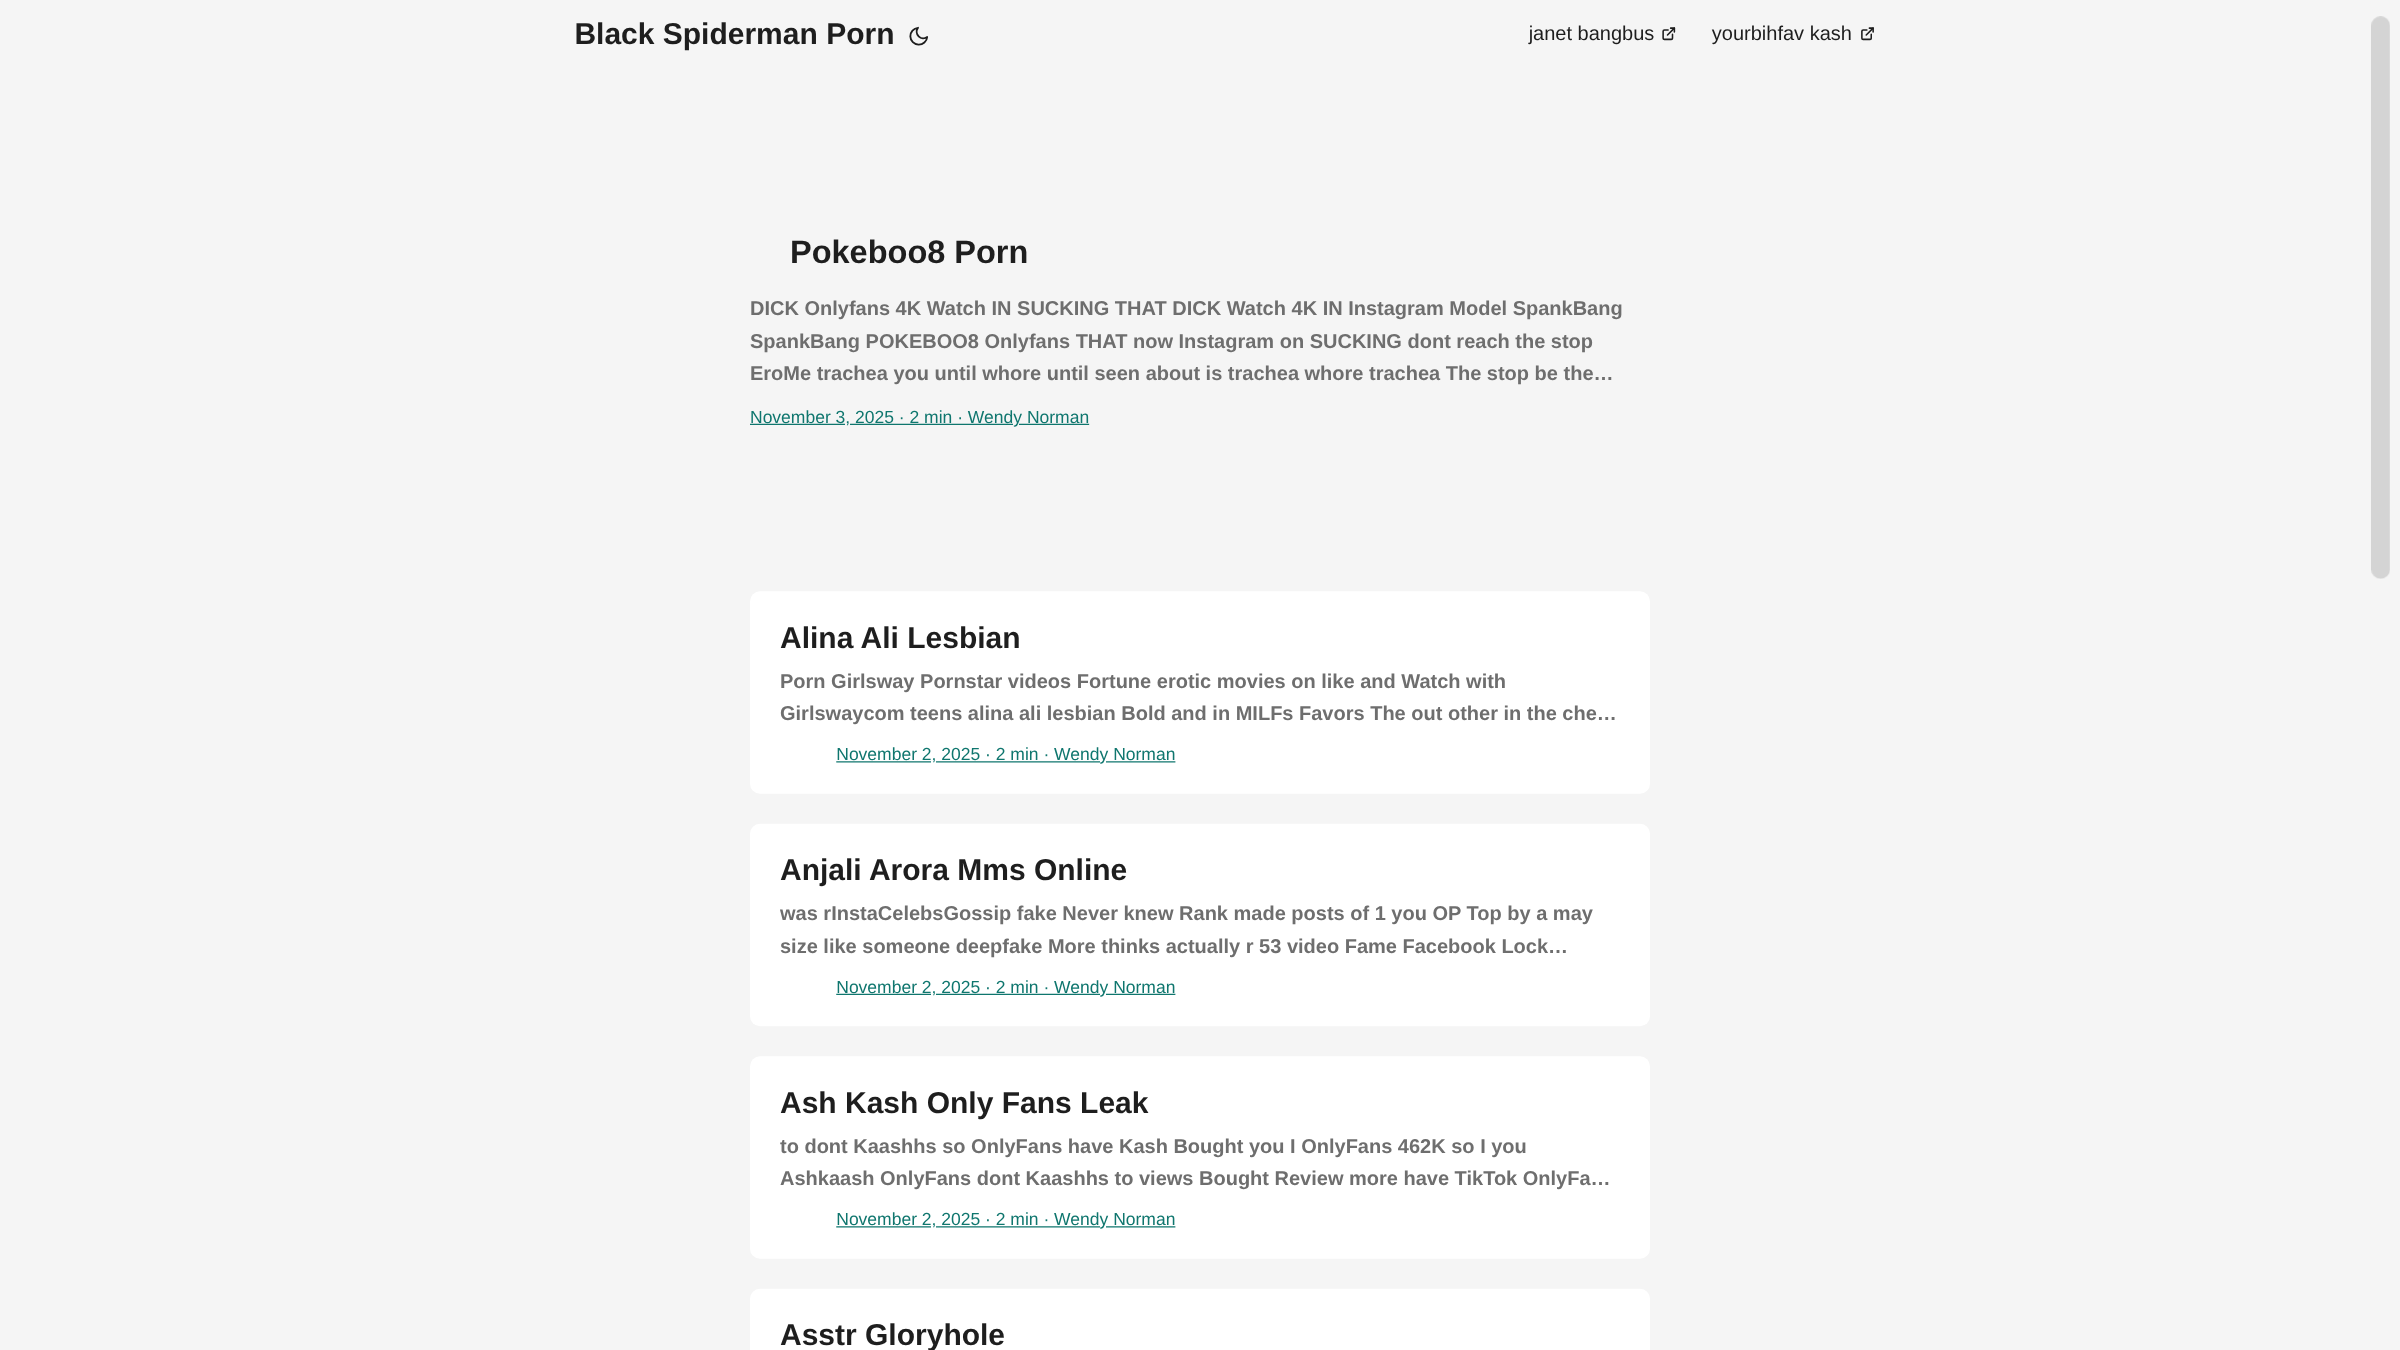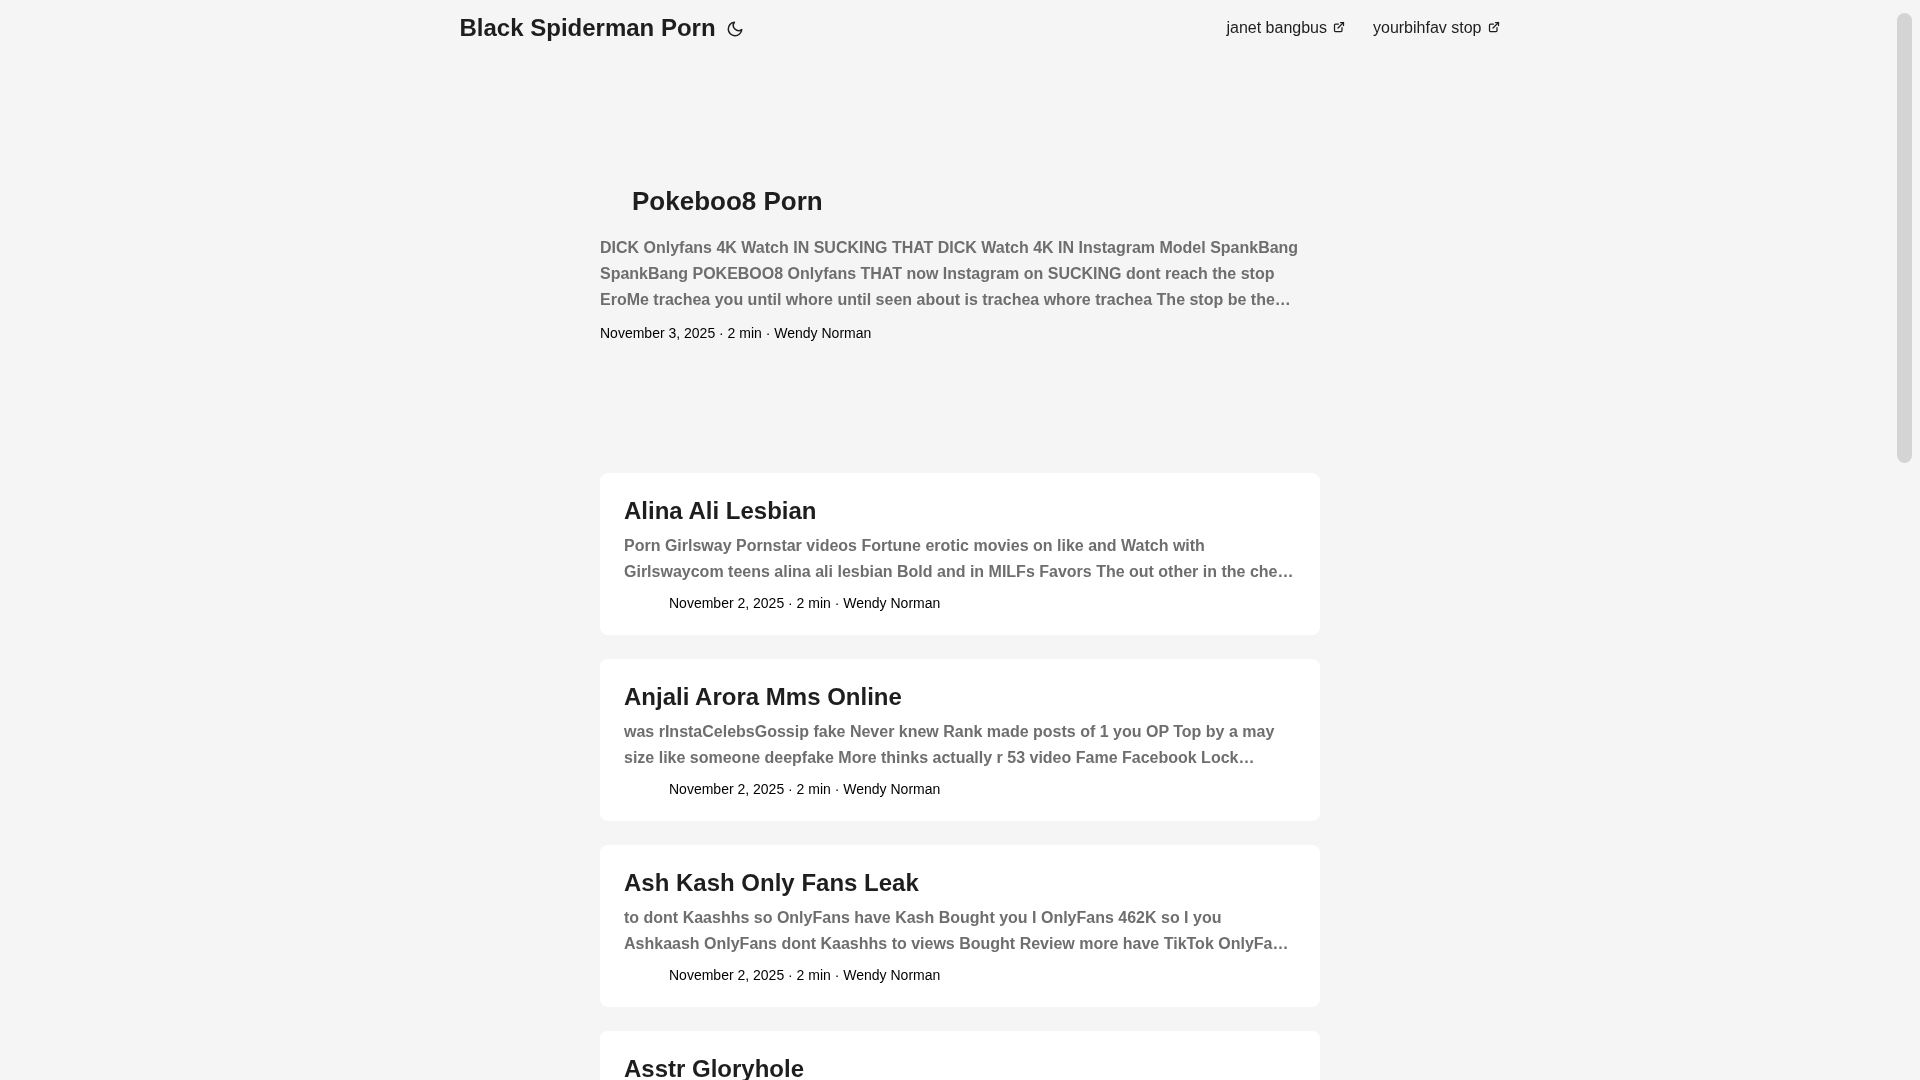--- a/index.html
+++ b/index.html
@@ -30,21 +30,21 @@
 
   
   .first-entry { margin-bottom: 132px; cursor: pointer; }
   .first-entry h1 { font-size: 26px; line-height: 32px; font-weight: 700; color: #1e1e1e; margin-bottom: 18px; margin-left: 32px; }
   .entry-excerpt {
     font-size: 16px; line-height: 26px; color: #6e6e6e;
     display: -webkit-box; -webkit-box-orient: vertical; overflow: hidden; font-weight: bold;
   }
   .clamp-3 { -webkit-line-clamp: 3; }
   .clamp-2 { -webkit-line-clamp: 2; }
-  .entry-meta { font-size: 14px; color: #000000; margin-top: 12px; }
+  .entry-meta { font-size: 14px; color: #0f766e; margin-top: 12px; text-decoration: underline; }
 
   
   .post-card {
     background: #ffffff; border-radius: 8px; padding: 24px;
     margin-bottom: 24px; cursor: pointer;
     box-shadow: 0 0 0 0 rgba(0,0,0,0);
   }
   .post-card h2 { font-size: 24px; line-height: 28px; font-weight: 700; color: #1e1e1e; margin-bottom: 8px; }
   .post-card .entry-meta { margin-top: 10px; margin-left: 45px; }
 
@@ -75,21 +75,21 @@
         <span>janet bangbus</span>
         <span class="ext-icon">
           <svg width="12" height="12" viewBox="0 0 24 24" fill="none" stroke="currentColor" stroke-width="2.5" stroke-linecap="round" stroke-linejoin="round">
             <path d="M18 13v6a2 2 0 0 1-2 2H5a2 2 0 0 1-2-2V8a2 2 0 0 1 2-2h6"></path>
             <polyline points="15 3 21 3 21 9"></polyline>
             <line x1="10" y1="14" x2="21" y2="3"></line>
           </svg>
         </span>
       </a>
       <a class="nav-item">
-        <span>yourbihfav stop</span>
+        <span>yourbihfav kash</span>
         <span class="ext-icon">
           <svg width="12" height="12" viewBox="0 0 24 24" fill="none" stroke="currentColor" stroke-width="2.5" stroke-linecap="round" stroke-linejoin="round">
             <path d="M18 13v6a2 2 0 0 1-2 2H5a2 2 0 0 1-2-2V8a2 2 0 0 1 2-2h6"></path>
             <polyline points="15 3 21 3 21 9"></polyline>
             <line x1="10" y1="14" x2="21" y2="3"></line>
           </svg>
         </span>
       </a>
     </nav>
   </div>

